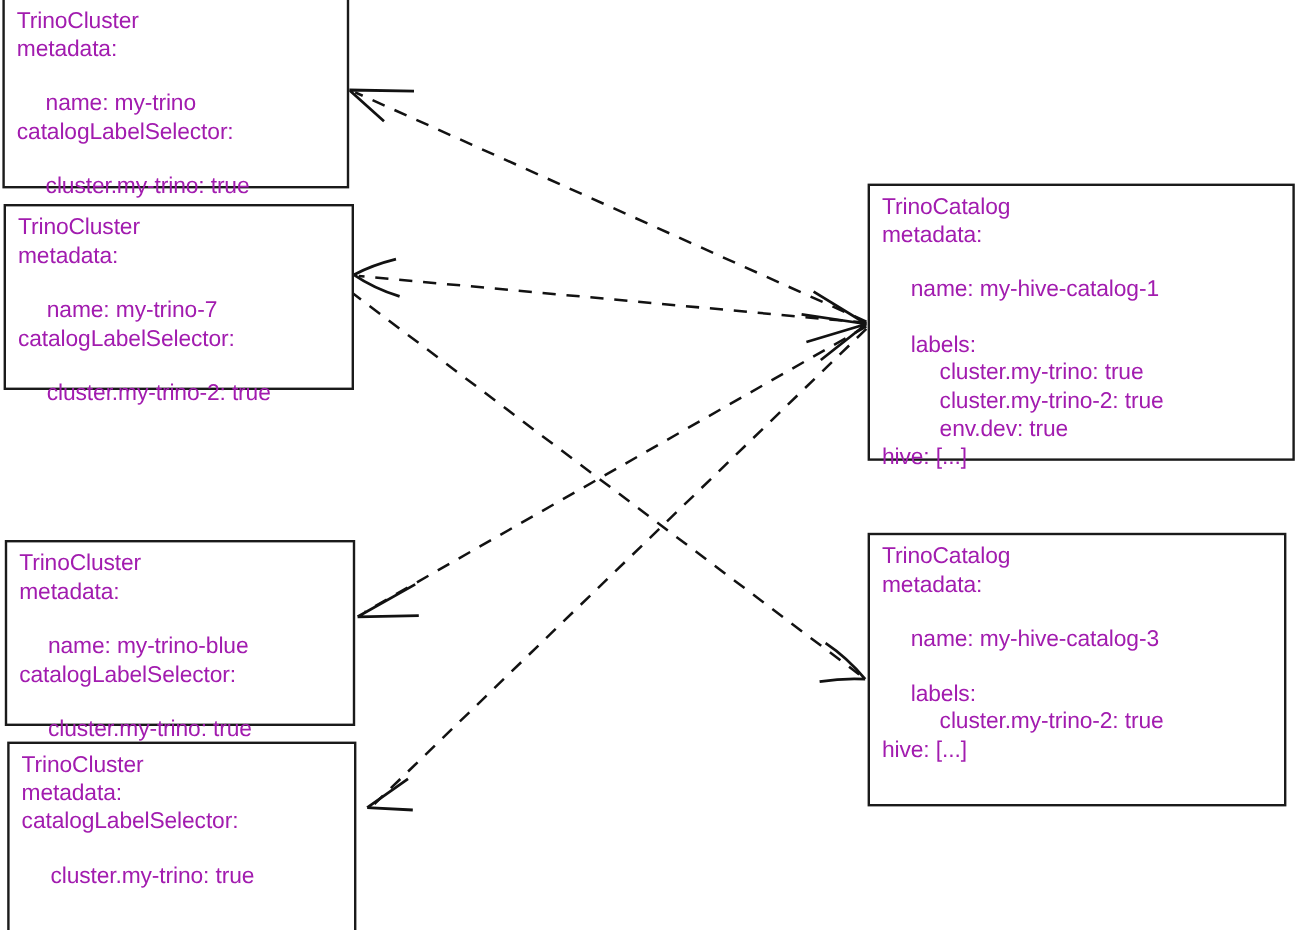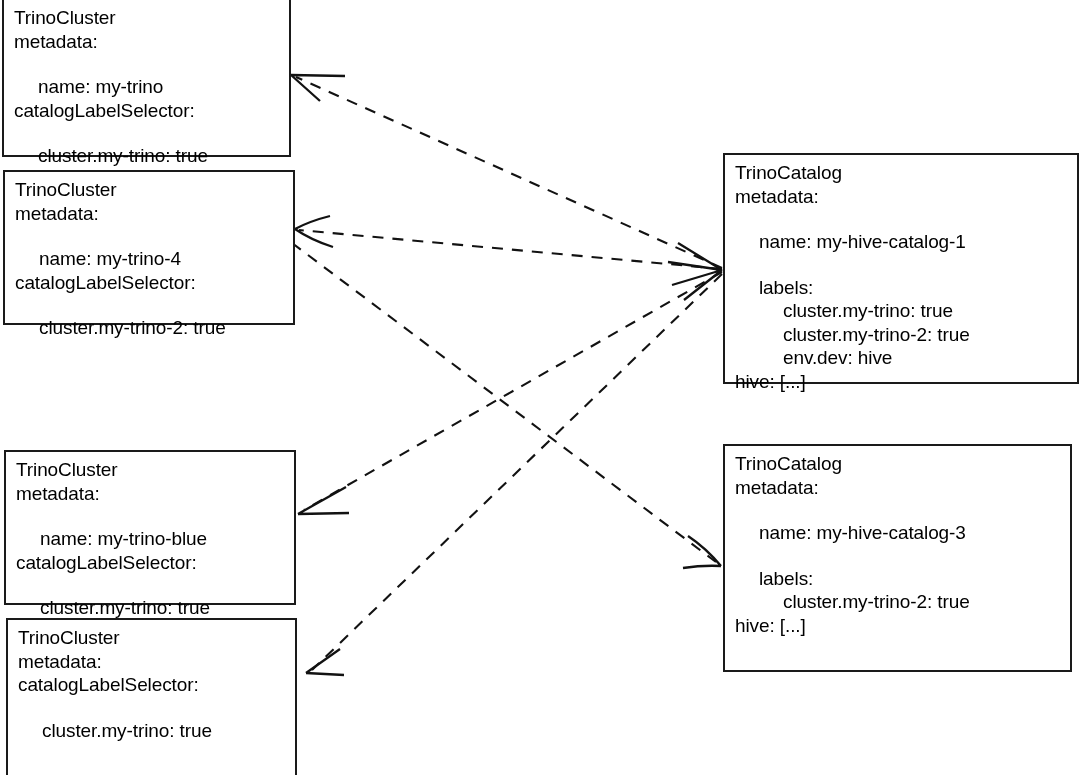--- a/index.html
+++ b/index.html
@@ -20,21 +20,21 @@
     box-sizing: border-box;
     background: #ffffff;
     border: 2px solid #1a1a1a;
     padding: 6px 8px 6px 10px;
     z-index: 2;
   }
   .node .line {
     font-family: "Liberation Sans", sans-serif;
     font-size: 19px;
     line-height: 23.5px;
-    color: #000000;
+    color: #a21caf;
     white-space: pre;
     letter-spacing: -0.1px;
   }
   .indent1 { padding-left: 24px; margin-top: 22px; }
   .indent2 { padding-left: 48px; }
   svg.edges {
     position: absolute;
     left: 0;
     top: 0;
     width: 1082px;
@@ -96,21 +96,21 @@
     <div class="line">TrinoCluster</div>
     <div class="line">metadata:</div>
     <div class="line indent1">name: my-trino</div>
     <div class="line">catalogLabelSelector:</div>
     <div class="line indent1">cluster.my-trino: true</div>
   </div>
 
   <div class="node" style="left:3px; top:170px; width:292px; height:155px;">
     <div class="line">TrinoCluster</div>
     <div class="line">metadata:</div>
-    <div class="line indent1">name: my-trino-4</div>
+    <div class="line indent1">name: my-trino-7</div>
     <div class="line">catalogLabelSelector:</div>
     <div class="line indent1">cluster.my-trino-2: true</div>
   </div>
 
   <div class="node" style="left:4px; top:450px; width:292px; height:155px;">
     <div class="line">TrinoCluster</div>
     <div class="line">metadata:</div>
     <div class="line indent1">name: my-trino-blue</div>
     <div class="line">catalogLabelSelector:</div>
     <div class="line indent1">cluster.my-trino: true</div>
@@ -123,21 +123,21 @@
     <div class="line indent1">cluster.my-trino: true</div>
   </div>
 
   <div class="node" style="left:723px; top:153px; width:356px; height:231px;">
     <div class="line">TrinoCatalog</div>
     <div class="line">metadata:</div>
     <div class="line indent1">name: my-hive-catalog-1</div>
     <div class="line indent1">labels:</div>
     <div class="line indent2">cluster.my-trino: true</div>
     <div class="line indent2">cluster.my-trino-2: true</div>
-    <div class="line indent2">env.dev: hive</div>
+    <div class="line indent2">env.dev: true</div>
     <div class="line">hive: [...]</div>
   </div>
 
   <div class="node" style="left:723px; top:444px; width:349px; height:228px;">
     <div class="line">TrinoCatalog</div>
     <div class="line">metadata:</div>
     <div class="line indent1">name: my-hive-catalog-3</div>
     <div class="line indent1">labels:</div>
     <div class="line indent2">cluster.my-trino-2: true</div>
     <div class="line">hive: [...]</div>

